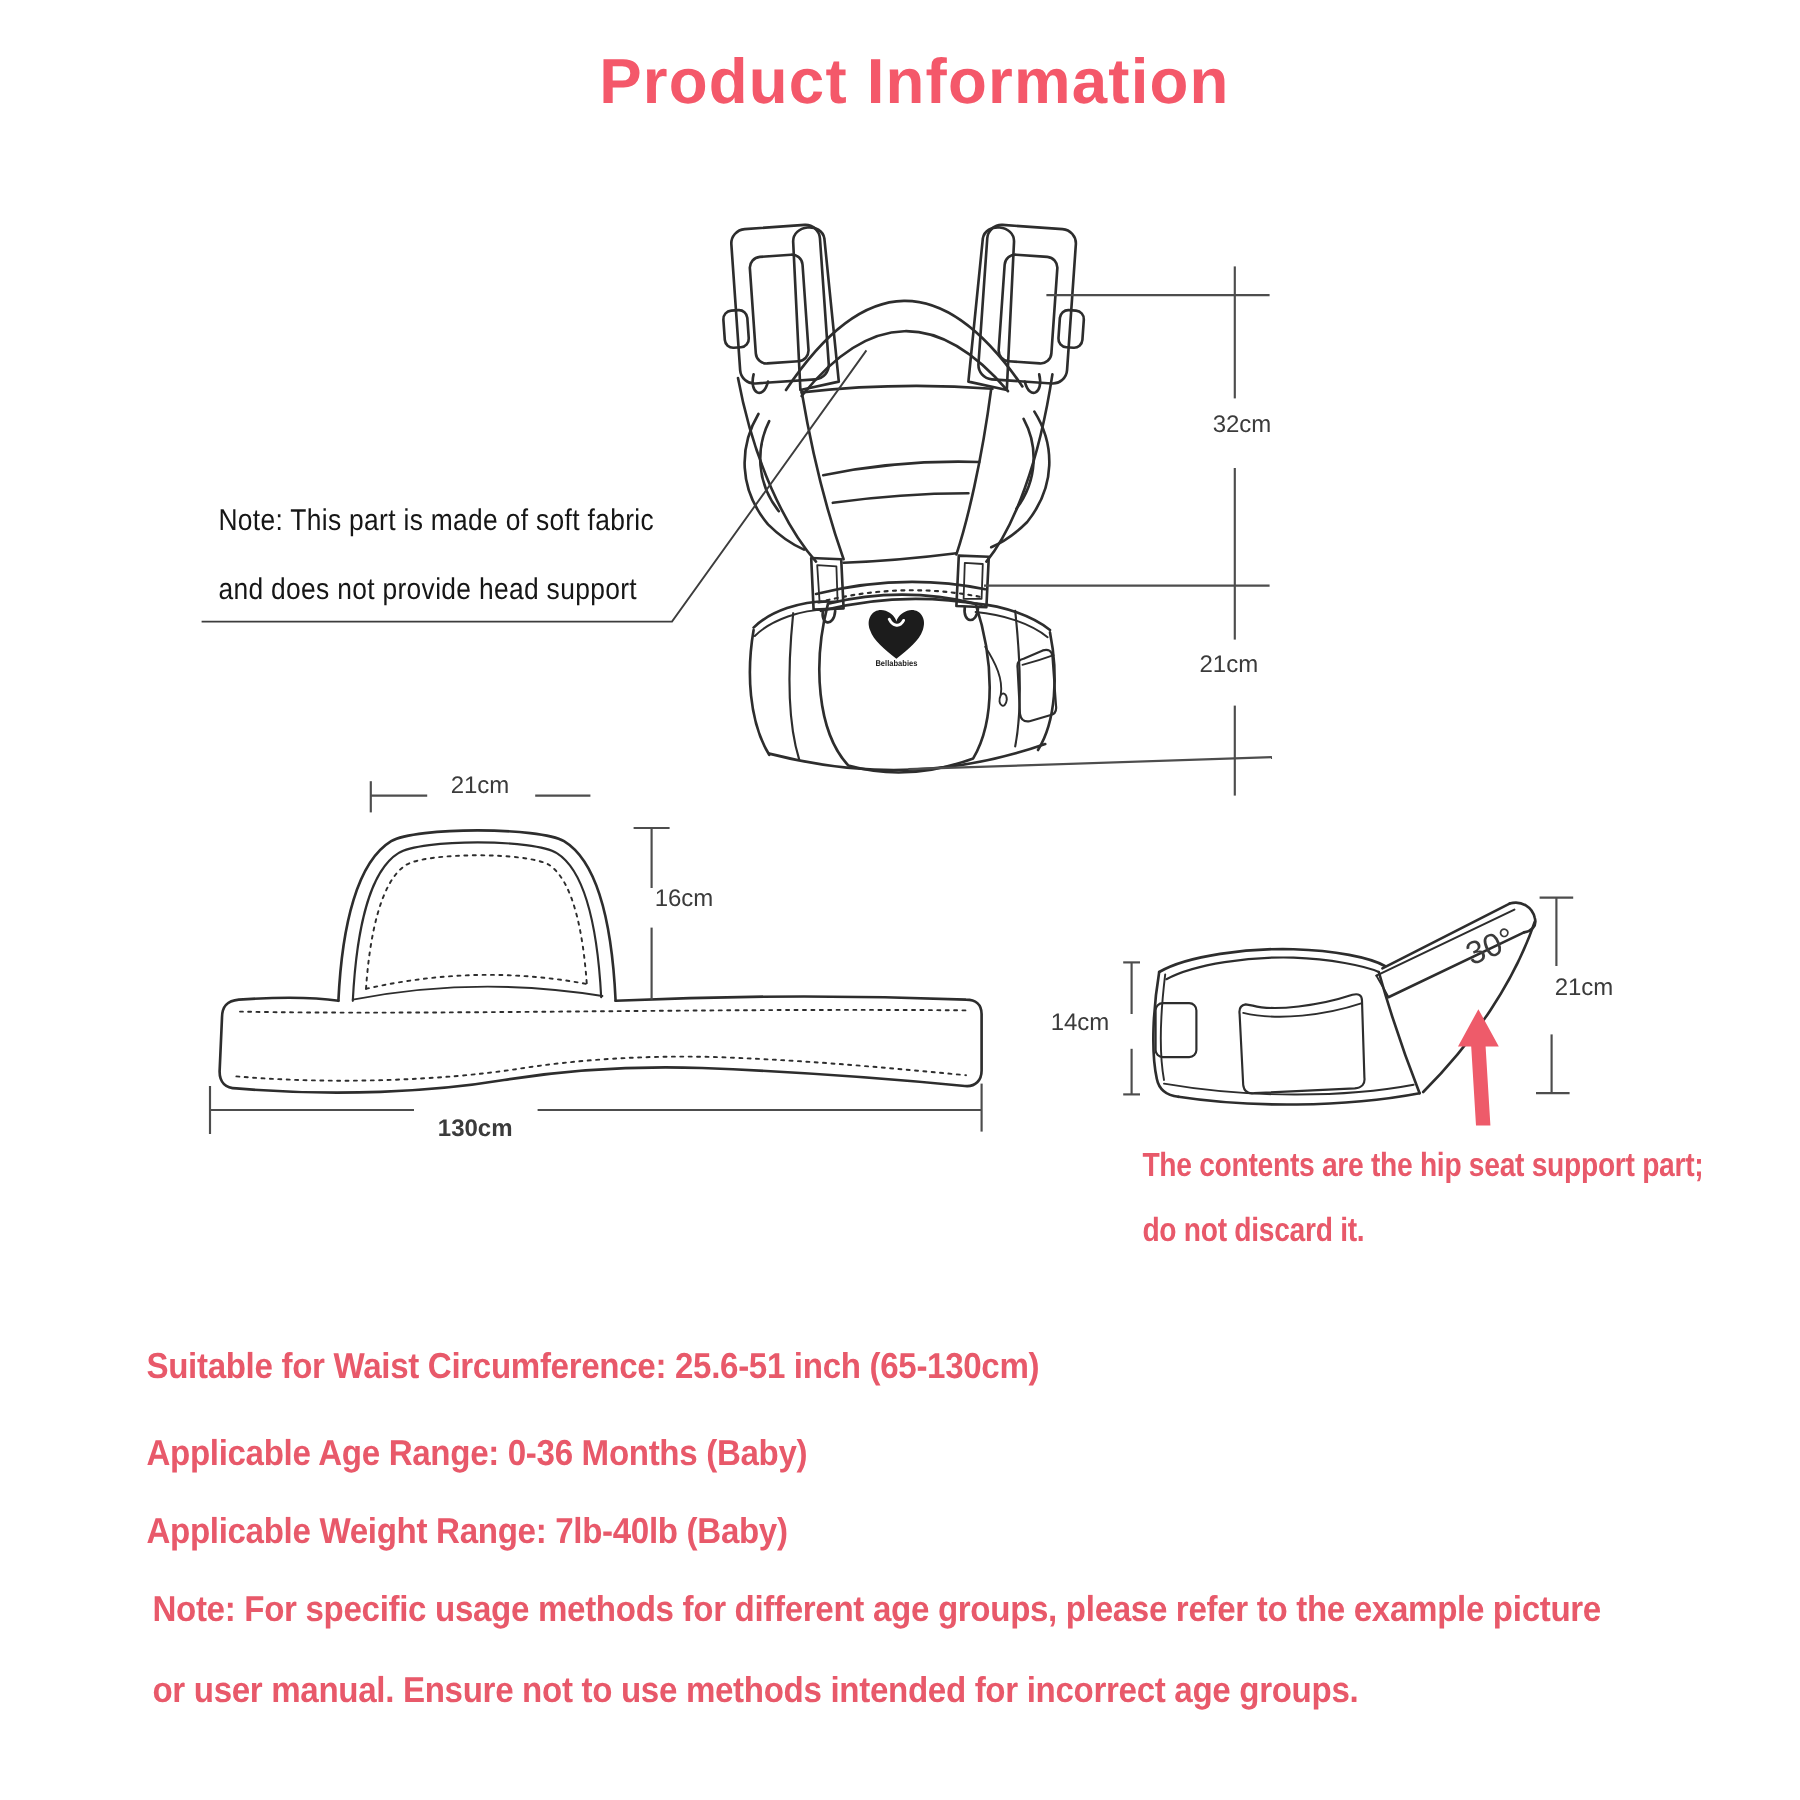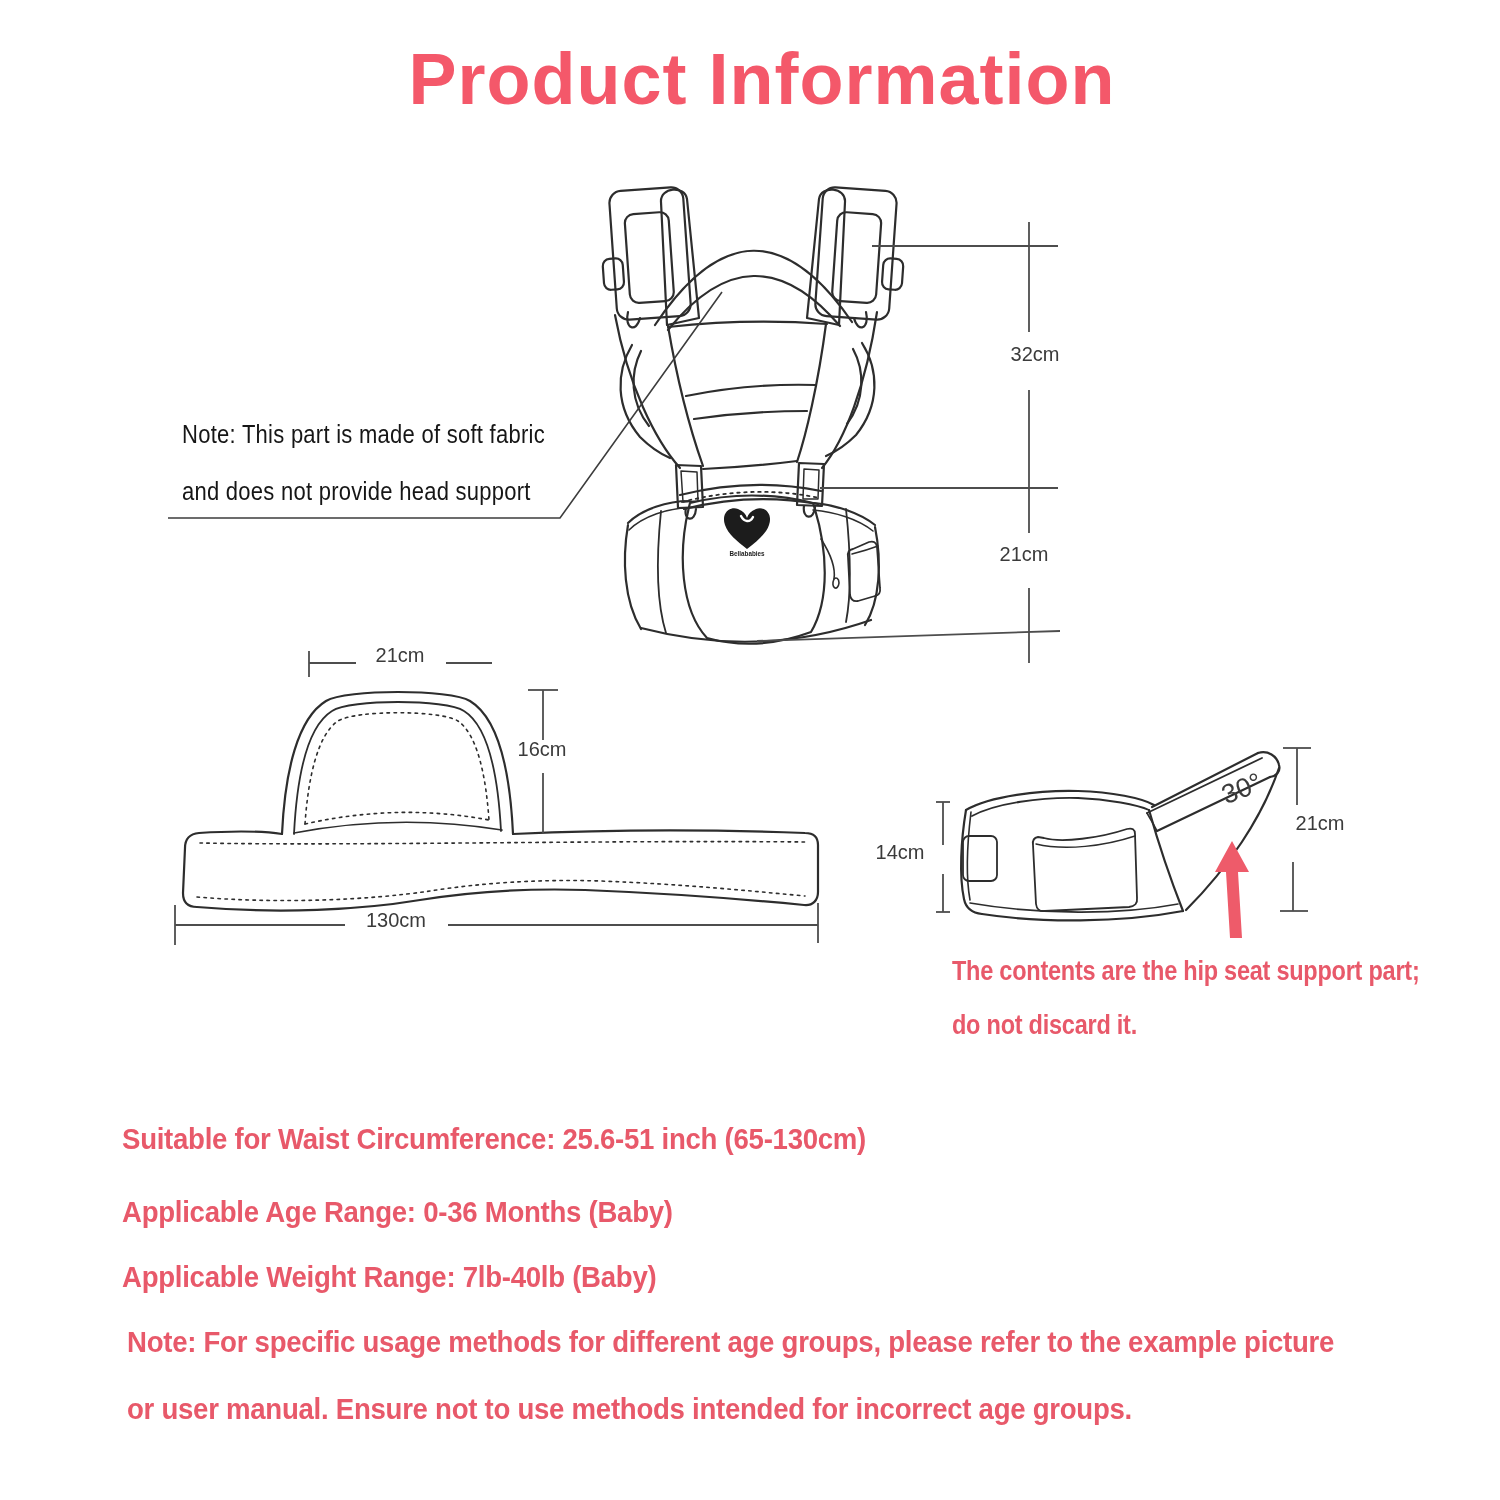--- a/index.html
+++ b/index.html
@@ -7,21 +7,21 @@
     position:relative;
     width:1500px;height:1500px;
     background:#ffffff;
     font-family:"Liberation Sans", sans-serif;
     overflow:hidden;
   }
   .canvas svg{position:absolute;left:0;top:0;}
   .lbl{position:absolute;white-space:nowrap;}
   .title{
     top:38px;left:762px;transform:translateX(-50%);
-    font-size:72px;font-weight:bold;letter-spacing:1px;
+    font-size:53px;font-weight:bold;letter-spacing:1px;
     color:#f4586a;
   }
   .black-note{
     font-size:25px;color:#161616;letter-spacing:0.3px;
     transform:scaleX(0.88);transform-origin:0 0;
   }
   .dim{
     font-size:20px;color:#3b3b3b;
     transform:translateX(-50%);
   }
@@ -192,22 +192,22 @@
 
   <div class="lbl title">Product Information</div>
 
   <div class="lbl black-note" style="left:182px;top:420px;">Note: This part is made of soft fabric</div>
   <div class="lbl black-note" style="left:182px;top:477px;">and does not provide head support</div>
 
   <div class="lbl dim" style="left:1035px;top:343px;">32cm</div>
   <div class="lbl dim" style="left:1024px;top:543px;">21cm</div>
 
   <div class="lbl dim" style="left:400px;top:644px;">21cm</div>
-  <div class="lbl dim" style="left:542px;top:738px;">16cm</div>
-  <div class="lbl dim" style="left:396px;top:909px;">130cm</div>
+  <div class="lbl dim" style="left:570px;top:738px;">16cm</div>
+  <div class="lbl dim" style="left:396px;top:930px;font-weight:bold;">130cm</div>
 
   <div class="lbl dim" style="left:900px;top:841px;">14cm</div>
   <div class="lbl dim-angle" style="left:1242px;top:789px;">30°</div>
   <div class="lbl dim" style="left:1320px;top:812px;">21cm</div>
 
   <div class="lbl pink-note" style="left:952px;top:955px;">The contents are the hip seat support part;</div>
   <div class="lbl pink-note" style="left:952px;top:1009px;">do not discard it.</div>
 
   <div class="lbl brand" style="left:747px;top:550px;">Bellababies</div>
 

